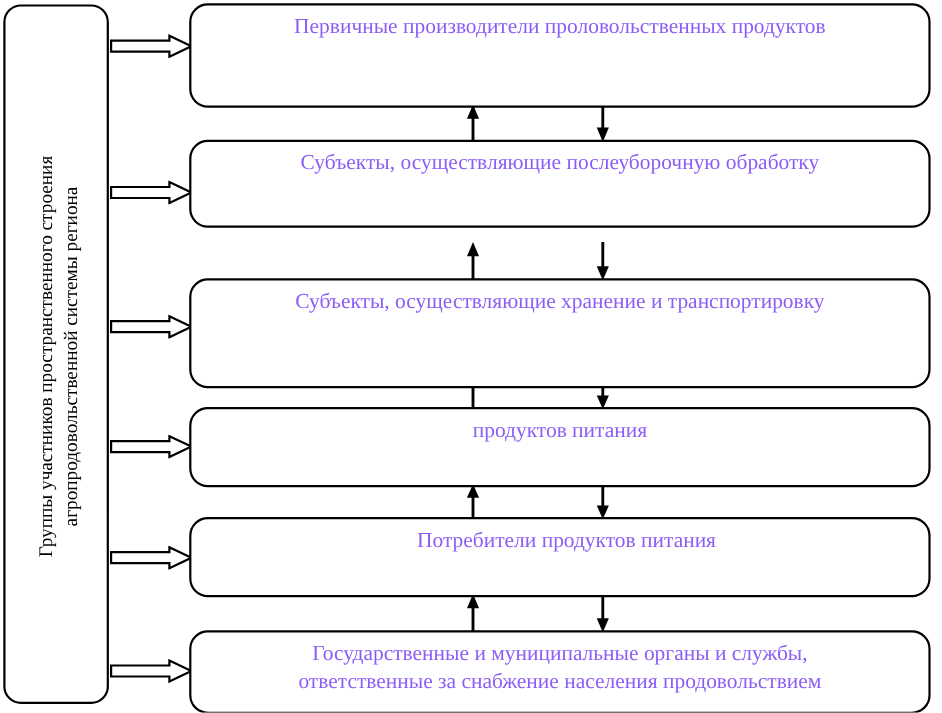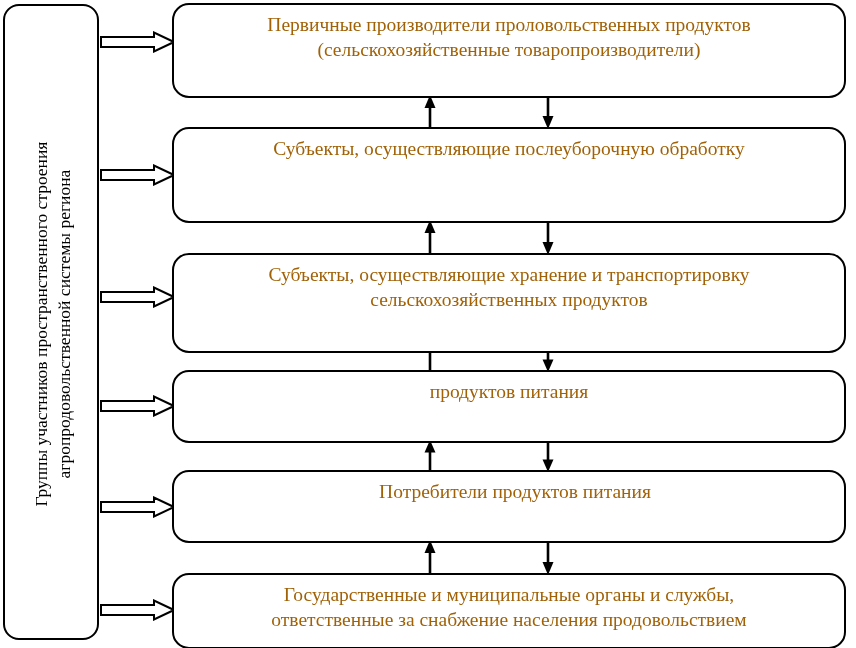--- a/index.html
+++ b/index.html
@@ -71,21 +71,21 @@
     box-sizing: border-box;
     display: flex;
     align-items: flex-start;
     justify-content: center;
   }
   .flow-box-label {
     display: block;
     text-align: center;
     font-size: 19.5px;
     line-height: 1.26;
-    color: #a16207;
+    color: #8b5cf6;
     padding-top: 8px;
     width: 100%;
   }
   .flow-box-label .ln {
     display: block;
     white-space: nowrap;
   }
 
   
   .block-arrow {
@@ -219,34 +219,32 @@
     <div class="conn" style="left:539px; top:540px; height:35px;">
       <svg viewBox="0 0 18 35" preserveAspectRatio="none" xmlns="http://www.w3.org/2000/svg">
         <line x1="9" y1="0" x2="9" y2="26" stroke="#000000" stroke-width="2.6"></line>
         <polygon points="9,35 3.5,22 14.5,22" fill="#000000"></polygon>
       </svg>
     </div>
 
     <div class="flow-box" style="top:3px; height:95px;">
       <span class="flow-box-label">
         <span class="ln">Первичные производители проловольственных продуктов</span>
-        <span class="ln">(сельскохозяйственные товаропроизводители)</span>
-      </span>
-    </div>
-
-    <div class="flow-box" style="top:127px; height:96px;">
+      </span>
+    </div>
+
+    <div class="flow-box" style="top:127px; height:80px;">
       <span class="flow-box-label">
         <span class="ln">Субъекты, осуществляющие послеуборочную обработку</span>
       </span>
     </div>
 
     <div class="flow-box" style="top:253px; height:100px;">
       <span class="flow-box-label">
         <span class="ln">Субъекты, осуществляющие хранение и транспортировку</span>
-        <span class="ln">сельскохозяйственных продуктов</span>
       </span>
     </div>
 
     <div class="flow-box" style="top:370px; height:73px;">
       <span class="flow-box-label">
         <span class="ln">продуктов питания</span>
       </span>
     </div>
 
     <div class="flow-box" style="top:470px; height:73px;padding-left:12px;">

